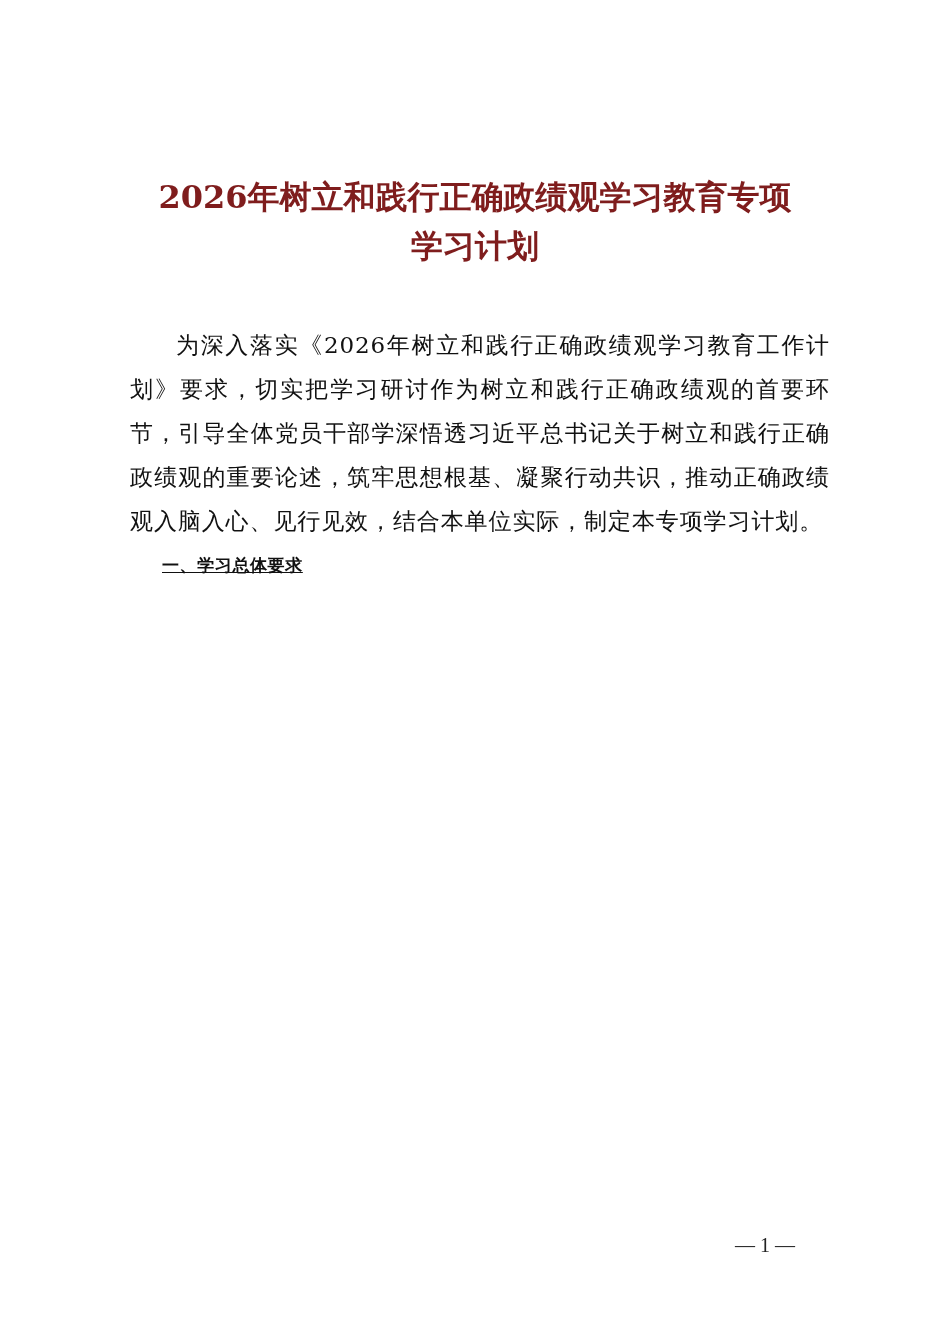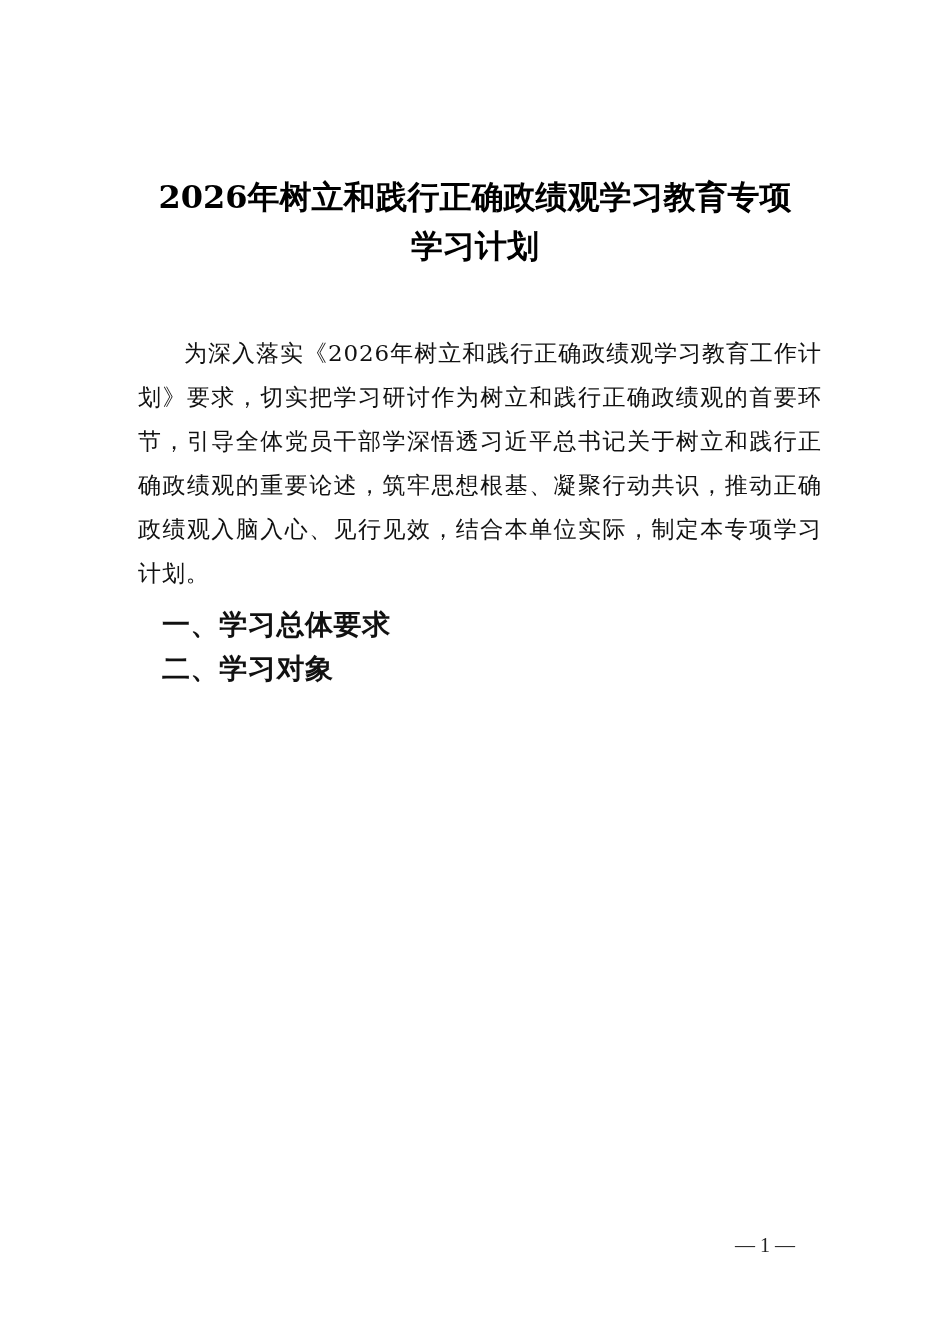--- a/index.html
+++ b/index.html
@@ -1,35 +1,34 @@
 <!DOCTYPE html>
 <html><head>
 <meta charset="utf-8">
 <style>
   html, body { margin:0; padding:0; background:#ffffff; }
   body { width:950px; height:1344px; position:relative; overflow:hidden;
          font-family:"DejaVu Serif","Liberation Serif",serif; color:#111; }
   .title { position:absolute; left:0; width:950px; text-align:center;
            font-family:"DejaVu Serif","Liberation Serif",serif; font-weight:bold;
-           font-size:32px; line-height:40px; color:#000000; letter-spacing:0px; }
+           font-size:32px; line-height:40px; color:#7f1d1d; letter-spacing:0px; }
   .t1 { top:177px; }
   .t2 { top:226px;font-family:Liberation Serif, serif; }
   .body { position:absolute; left:130px; width:700px; top:323px; }
-  .para { font-size:23px; line-height:44px; text-indent:46px; margin:8px;
+  .para { font-size:23px; line-height:44px; text-indent:46px; margin:0;
           text-align:justify; text-align-last:left; letter-spacing:0.9px; }
   .heading { font-family:"DejaVu Sans","Liberation Sans",sans-serif; font-weight:bold;
-             font-size:28px; line-height:44px; margin:0; padding-left:32px; letter-spacing:0.6px; }
+             font-size:17px; line-height:44px; margin:0; padding-left:32px; letter-spacing:0.6px;text-decoration:underline; }
   .pageno { position:absolute; top:1234px; left:735px; font-size:20px;
             font-family:"Liberation Serif","DejaVu Serif",serif; color:#222; }
 </style>
 </head>
 <body>
 
 <div class="title t1">2026年树立和践行正确政绩观学习教育专项</div>
 <div class="title t2">学习计划</div>
 
 <div class="body">
   <p class="para">为深入落实《2026年树立和践行正确政绩观学习教育工作计划》要求，切实把学习研讨作为树立和践行正确政绩观的首要环节，引导全体党员干部学深悟透习近平总书记关于树立和践行正确政绩观的重要论述，筑牢思想根基、凝聚行动共识，推动正确政绩观入脑入心、见行见效，结合本单位实际，制定本专项学习计划。</p>
   <p class="heading">一、学习总体要求</p>
-  <p class="heading">二、学习对象</p>
 </div>
 
 <div class="pageno">— 1 —</div>
 
 </body></html>

